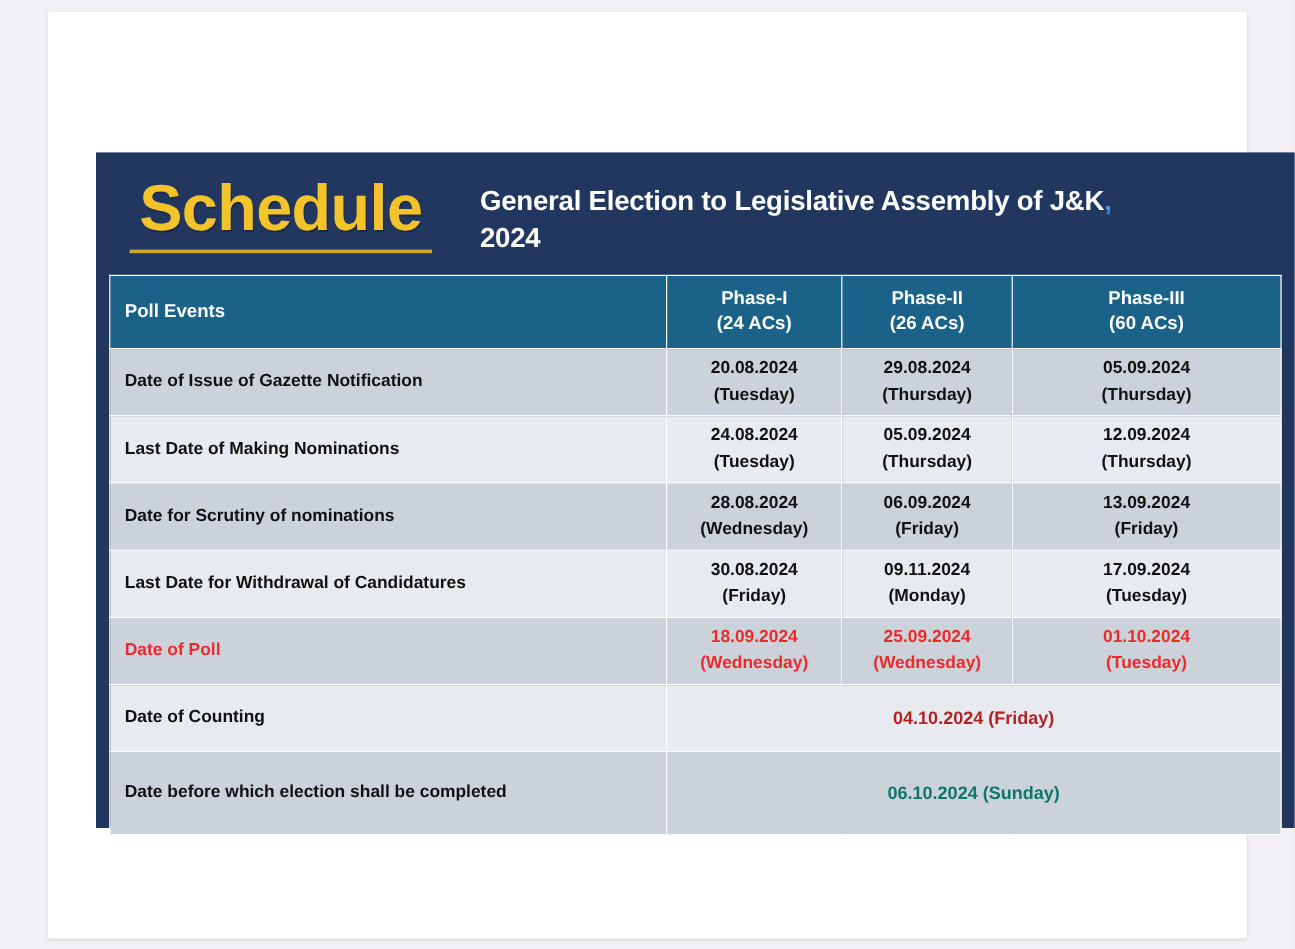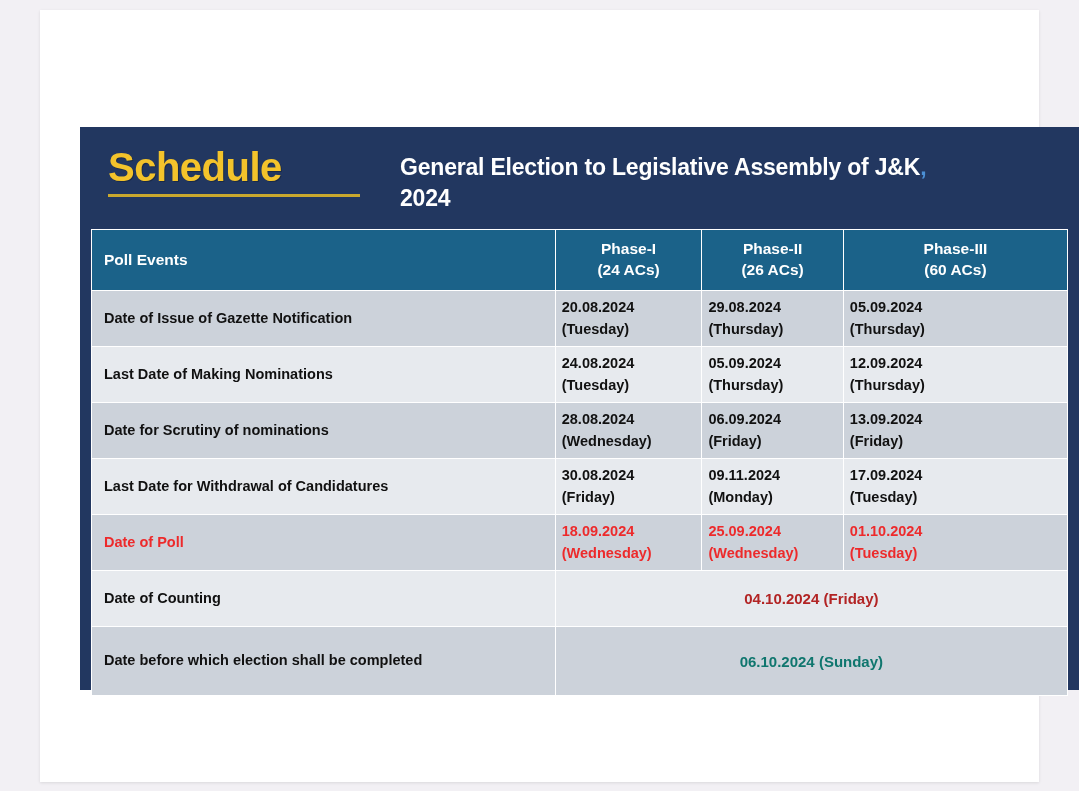--- a/index.html
+++ b/index.html
@@ -51,27 +51,28 @@
     align-items: flex-start;
     padding: 16px 24px 0 28px;
   }
 
   .schedule-word-wrap {
     flex: 0 0 auto;
     padding-top: 4px;
   }
 
   .schedule-word {
-    font-size: 40px;
+    font-size: 54px;
     font-weight: 800;
     color: #f3c32b;
     letter-spacing: -0.5px;
     line-height: 1.0;
     text-shadow: 1px 1px 0 rgba(0,0,0,0.25);
     white-space: nowrap;
+    text-align: center;
   }
 
   .schedule-rule {
     margin-top: 7px;
     width: 252px;
     height: 3px;
     background: #c9a82e;
   }
 
   .panel-title-wrap {
@@ -138,20 +139,21 @@
     padding: 3px 6px;
   }
 
   td.ev {
     text-align: left;
     padding-left: 12px;
     line-height: 1.35;
   }
 
   td.dt {
+    text-align: center;
     line-height: 1.45;
     margin-left: 21px;
   }
 
   tr.shade-a td { background: #ccd2da; }
   tr.shade-b td { background: #e7eaee; }
 
   tr.poll td { color: #ed2a2b; }
 
   td.merged-red {

